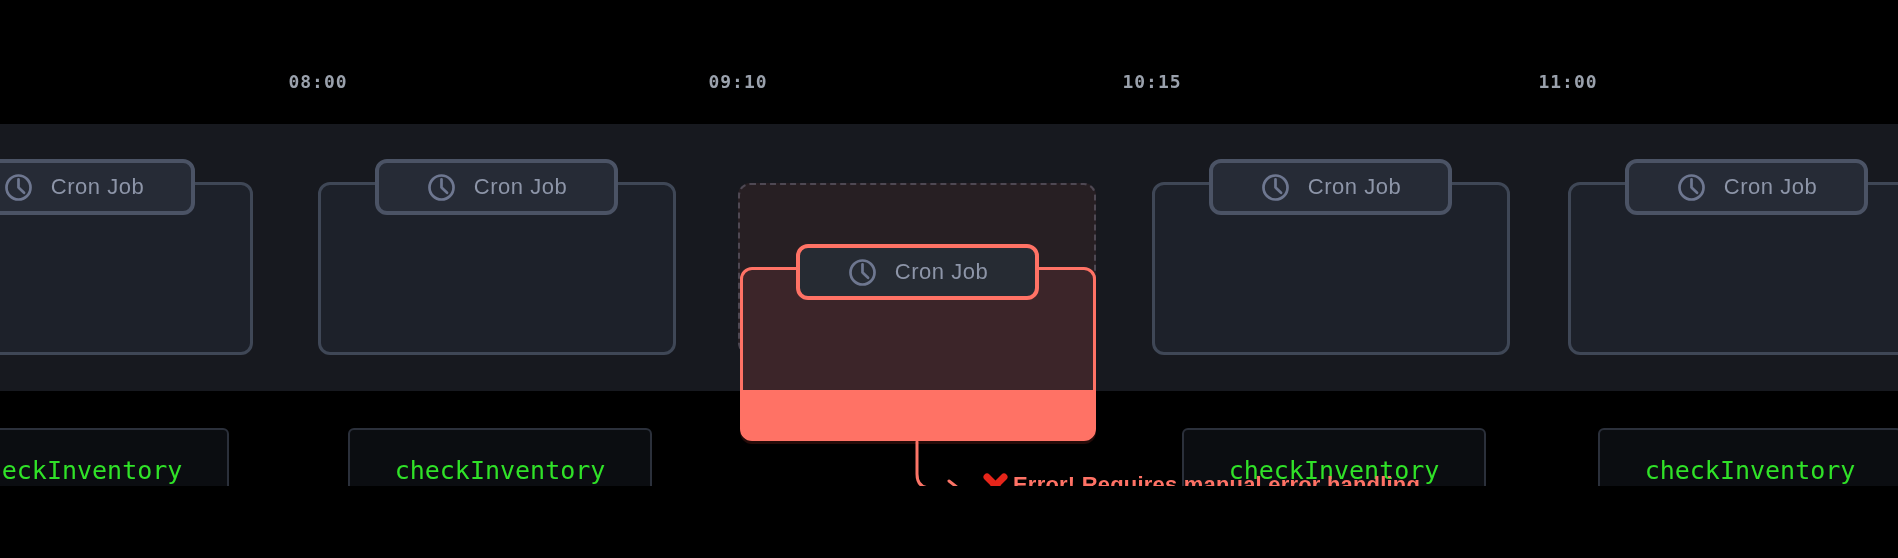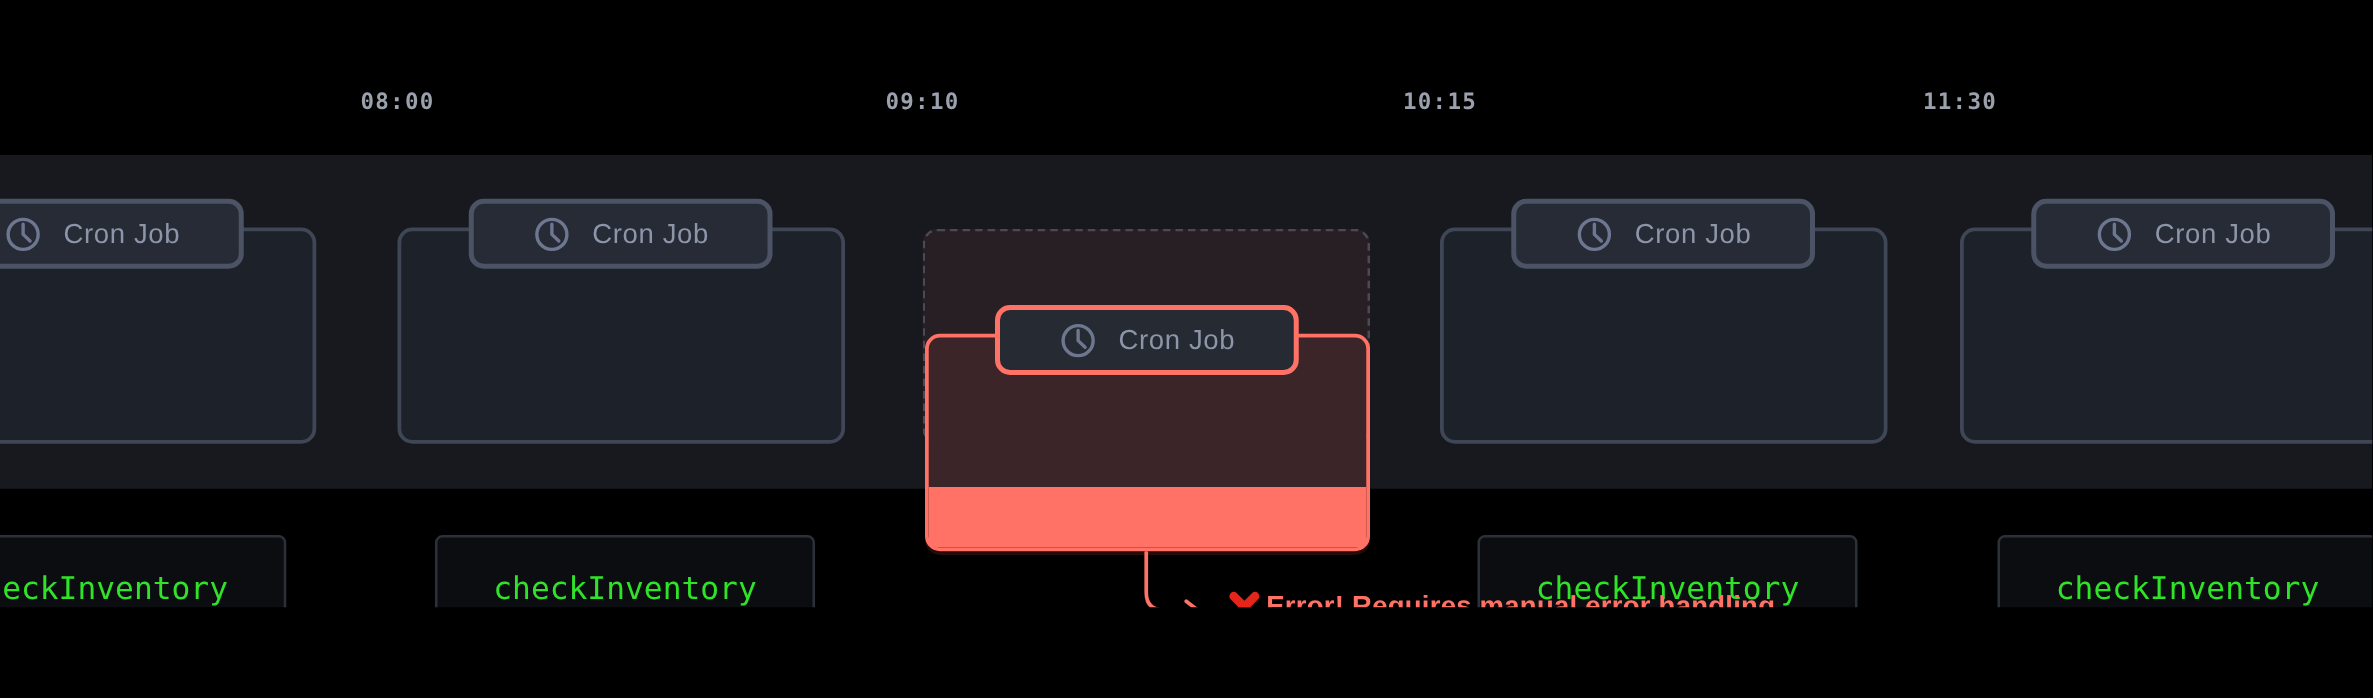--- a/index.html
+++ b/index.html
@@ -58,21 +58,21 @@
 </head>
 <body>
 
 <div class="stage">
 
   <div class="band"></div>
 
   <div class="time-label" style="left:318px">08:00</div>
   <div class="time-label" style="left:738px">09:10</div>
   <div class="time-label" style="left:1152px">10:15</div>
-  <div class="time-label" style="left:1568px">11:30</div>
+  <div class="time-label" style="left:1568px">11:00</div>
 
   <div class="node" style="left:-105px">
     <div class="card">
       <div class="codebox">
         <span class="fn">checkInventory</span>
       </div>
     </div>
     <div class="badge">
       <svg class="clock" viewBox="0 0 24 24" fill="none" stroke="currentColor" stroke-width="2.1" stroke-linecap="round" stroke-linejoin="round">
           <circle cx="12" cy="12" r="9.3"></circle>

